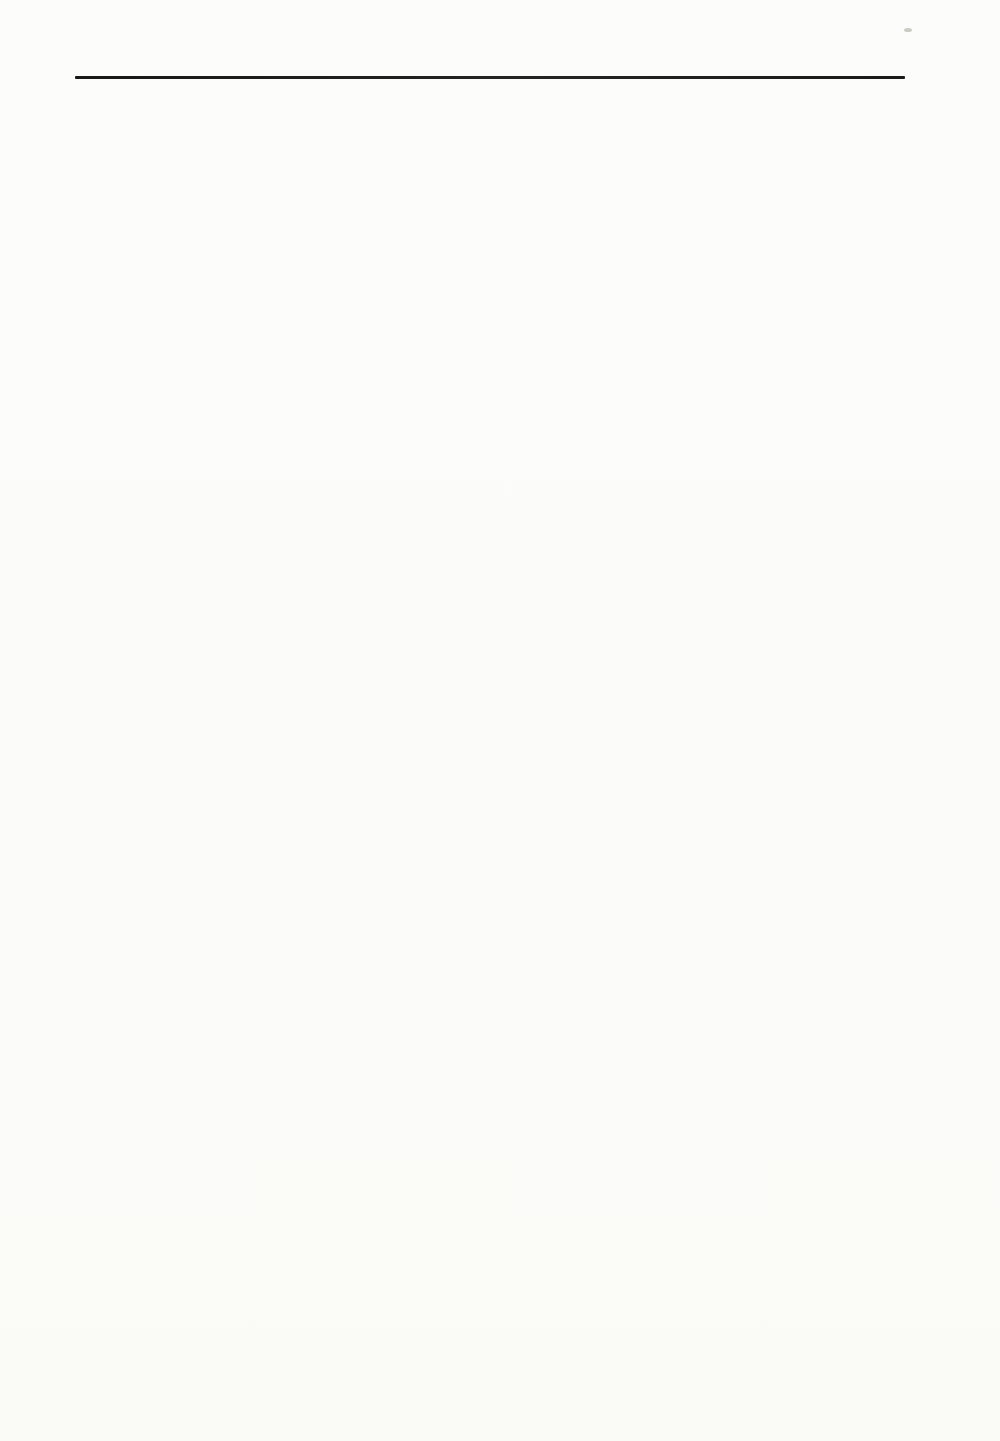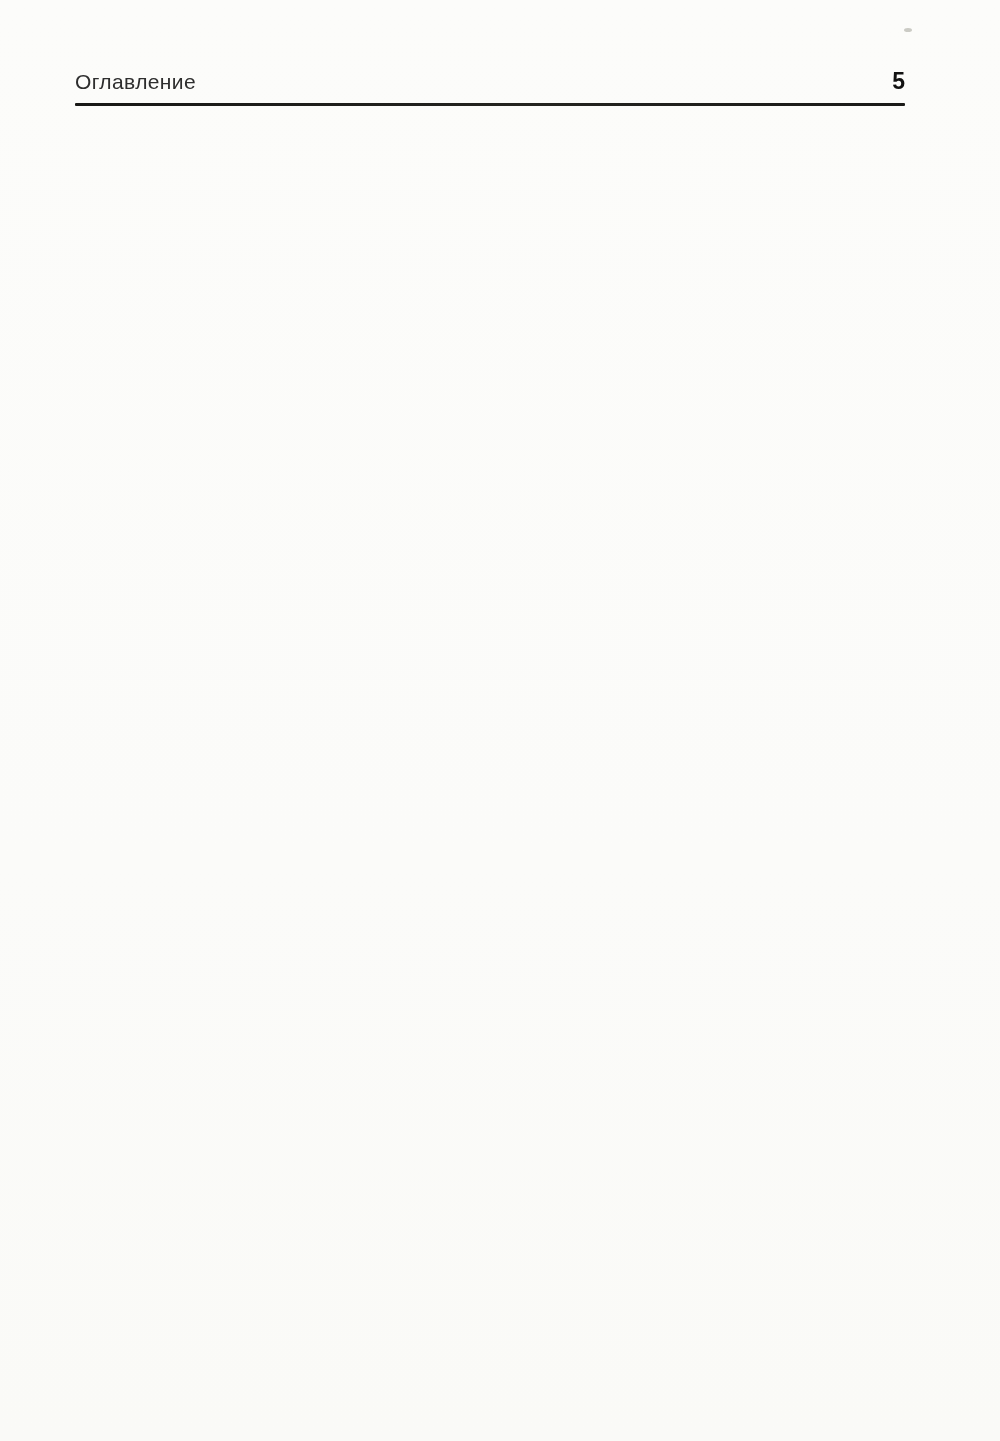--- a/index.html
+++ b/index.html
@@ -94,24 +94,20 @@
     opacity: 0.85;
   }
 </style>
 </head>
 <body>
 
 <div class="sheet"></div>
 <div class="speck"></div>
 
 <div class="header">
-  <div class="header-row">
-    <span class="header-title">Оглавление</span>
-    <span class="header-pagenum">5</span>
-  </div>
   <div class="header-rule"></div>
 </div>
 
 <div class="toc">
     <div class="entry">
       <div class="line ml-l2">
         <span class="text">Расспрос, осмотр, пальпация, перкуссия и аускультация</span>
       </div>
       <div class="line ml-l2c">
         <span class="text">при болезнях органов пищеварения</span>

